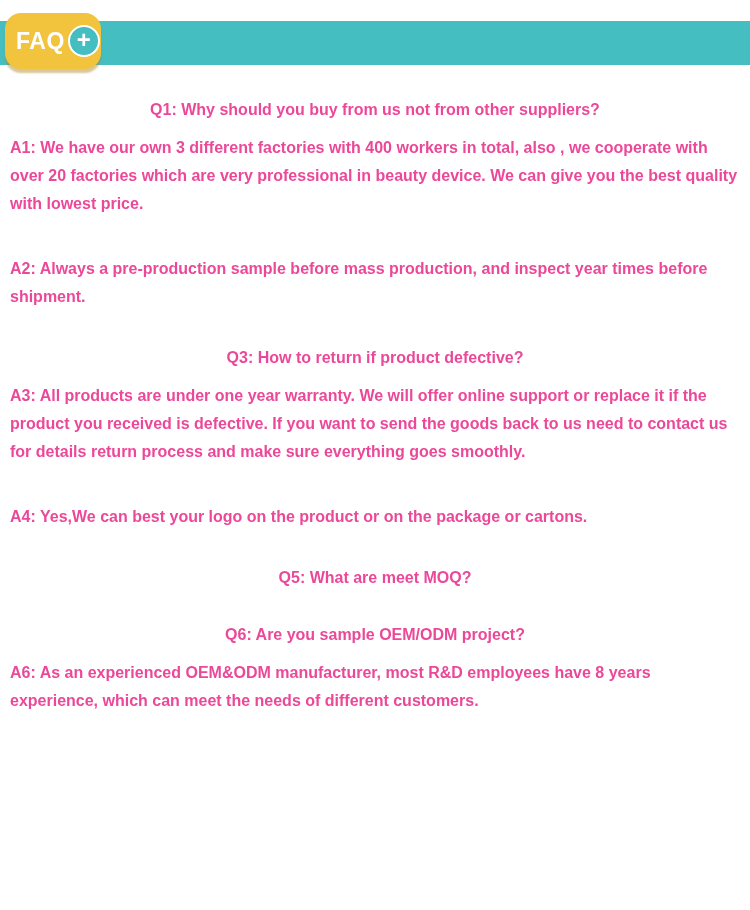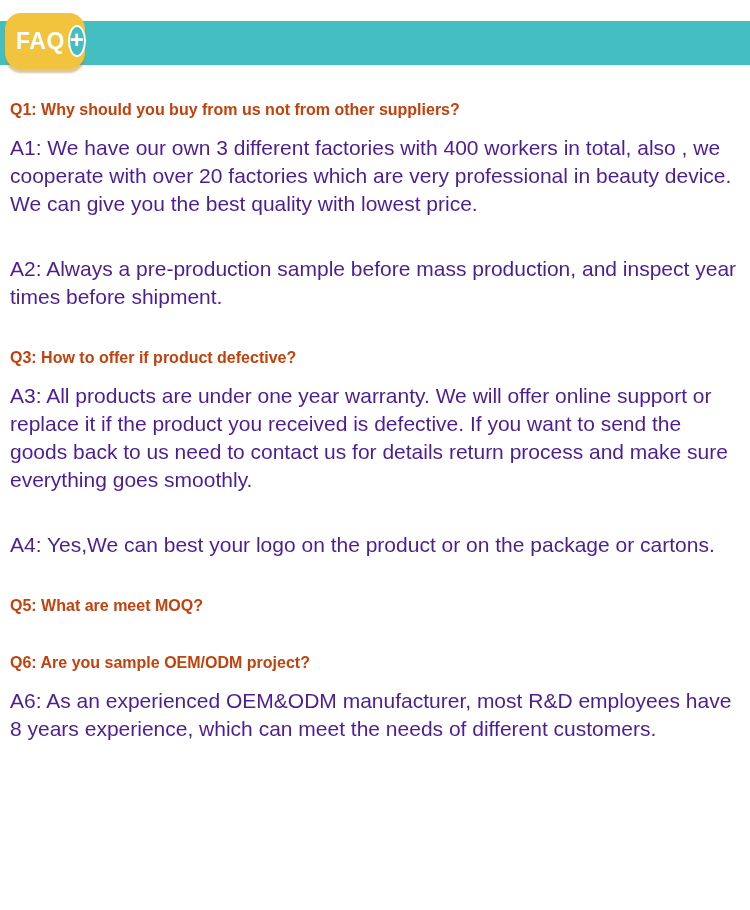--- a/index.html
+++ b/index.html
@@ -22,21 +22,21 @@
   .band {
     position: absolute;
     top: 21px; left: 0;
     width: 750px;
     height: 44px;
     background: #45bec2;
   }
   .badge {
     position: absolute;
     top: 13px; left: 5px;
-    width: 80px;
+    width: 96px;
     height: 56px;
     background: #f2c33c;
     border-radius: 16px;
     box-shadow: 0 4px 2px rgba(170, 130, 30, 0.45);
     display: flex;
     align-items: center;
     padding-left: 11px;
   }
   .badge-label {
     color: #ffffff;
@@ -67,30 +67,31 @@
     position: absolute;
     top: 70px;
     left: 0;
     width: 750px;
     padding: 30px 10px 0 10px;
   }
   .faq-item {
     margin-bottom: 37px;
   }
   .question {
-    color: #c2410c;
+    color: #ec4899;
     font-size: 16px;
     font-weight: bold;
     line-height: 20px;
     margin-bottom: 14px;
+    text-align: center;
   }
   .answer {
-    color: #4c1d95;
-    font-size: 21px;
-    font-weight: normal;
+    color: #ec4899;
+    font-size: 16px;
+    font-weight: bold;
     line-height: 28px;
   }
 </style>
 </head>
 <body>
 
 <div class="header">
   <div class="band"></div>
   <div class="badge">
     <span class="badge-label">FAQ</span>
@@ -103,21 +104,21 @@
   <section class="faq-item">
     <h3 class="question">Q1: Why should you buy from us not from other suppliers?</h3>
     <p class="answer">A1: We have our own 3 different factories with 400 workers in total, also , we cooperate with over 20 factories which are very professional in beauty device. We can give you the best quality with lowest price.</p>
   </section>
 
   <section class="faq-item">
     <p class="answer">A2: Always a pre-production sample before mass production, and inspect year times before shipment.</p>
   </section>
 
   <section class="faq-item">
-    <h3 class="question">Q3: How to offer if product defective?</h3>
+    <h3 class="question">Q3: How to return if product defective?</h3>
     <p class="answer">A3: All products are under one year warranty. We will offer online support or replace it if the product you received is defective. If you want to send the goods back to us need to contact us for details return process and make sure everything goes smoothly.</p>
   </section>
 
   <section class="faq-item">
     <p class="answer">A4: Yes,We can best your logo on the product or on the package or cartons.</p>
   </section>
 
   <section class="faq-item">
     <h3 class="question">Q5: What are meet MOQ?</h3>
   </section>

